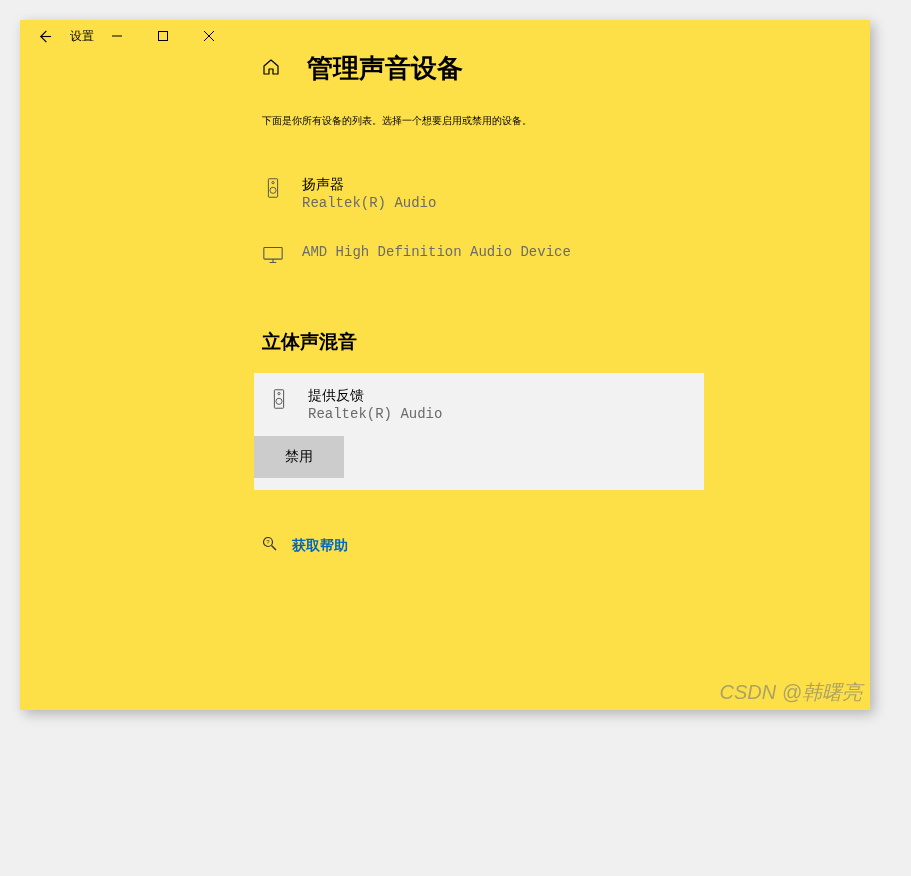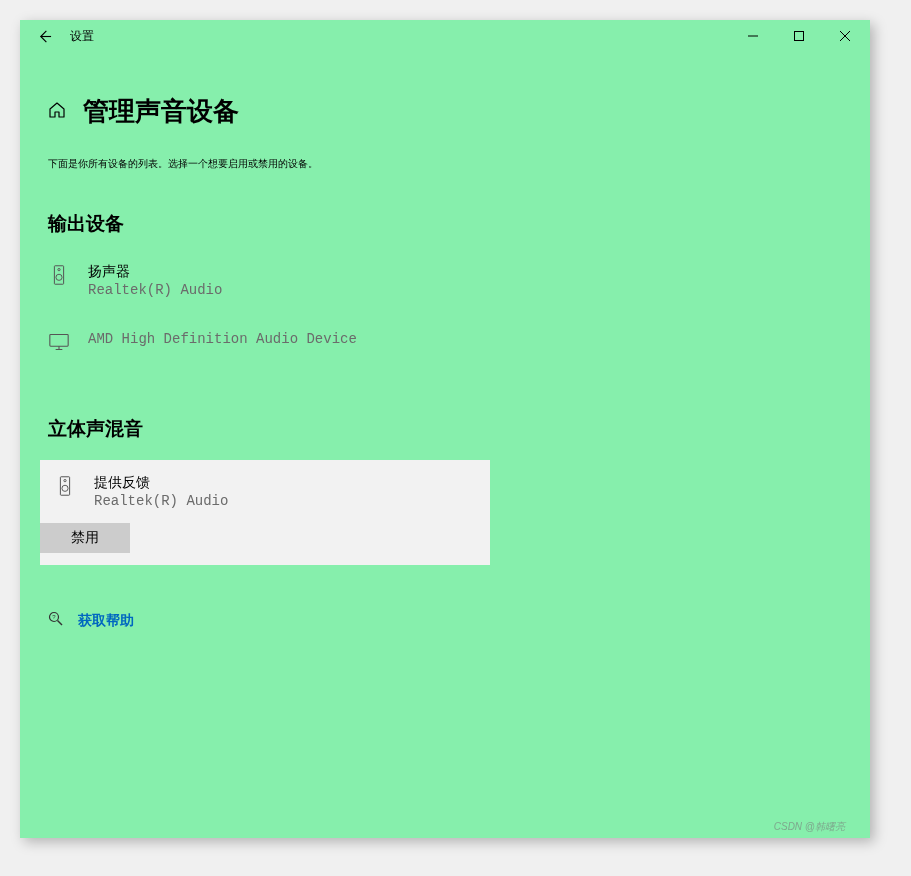--- a/index.html
+++ b/index.html
@@ -4,26 +4,26 @@
 <style>
   * { box-sizing: border-box; }
   body {
     margin: 0;
     padding: 20px;
     background: #f0f0f0;
     font-family: "Microsoft YaHei", "Segoe UI", sans-serif;
   }
   .window {
     width: 850px;
-    height: 818px;
-    background: #86efac;
+    height: 690px;
+    background: #fde047;
     box-shadow: 4px 4px 12px rgba(0,0,0,0.25);
     position: relative;
     display: flex;
-    flex-direction: column;
+    flex-direction: row;
   }
   .titlebar {
     height: 32px;
     display: flex;
     align-items: center;
     padding: 0 2px 0 12px;
     font-size: 12px;
     color: #000;
   }
   .titlebar .back {
@@ -48,22 +48,22 @@
   }
   .winbtn svg { width: 10px; height: 10px; }
   .content {
     padding: 20px 28px;
     flex: 1;
     color: #000;
   }
   .page-header {
     display: flex;
     align-items: center;
-    gap: 17px;
-    margin-top: 22px;
+    gap: 27px;
+    margin-top: 11px;
     margin-bottom: 28px;
   }
   .home-icon svg { width: 18px; height: 18px; }
   .page-title {
     font-size: 26px;
     font-weight: 600;
   }
   .description {
     font-size: 10px;
     color: #000;
@@ -96,42 +96,42 @@
     background: #f2f2f2;
     width: 450px;
     margin-left: -8px;
     padding: 0 0 12px 0;
   }
   .selected-block .device-row { margin-left: 0; padding: 14px 12px 8px 14px; margin-bottom: 6px; }
   .action-btn {
     background: #cccccc;
     border: none;
     font-size: 14px;
-    padding: 6px 0;
+    padding: 12px 0;
     width: 90px;
     margin-left: 0px;
     cursor: pointer;
     font-family: inherit;
   }
   .spacer-section { height: 40px; }
   .help-links { margin-top: 46px; }
   .help-row {
     display: flex;
     align-items: center;
     gap: 14px;
     margin-bottom: 12px;
     font-size: 14px;
   }
   .help-row .link { color: #0067c0; cursor: pointer; font-weight: bold; }
   .help-row .hicon svg { width: 16px; height: 16px; }
   .watermark {
     position: absolute;
-    right: 25px;
+    right: 8px;
     bottom: 4px;
-    font-size: 10px;
+    font-size: 20px;
     color: rgba(120,120,120,0.6);
     font-style: italic;
     pointer-events: none;
   }
 </style>
 </head>
 <body>
 
 <div class="window">
 
@@ -167,21 +167,20 @@
       <span class="home-icon">
         <svg viewBox="0 0 18 18">
             <path d="M2 8 L9 2 L16 8 V16 H11 V11 H7 V16 H2 Z" stroke="#000" stroke-width="1.2" fill="none" stroke-linejoin="round"></path>
           </svg>
       </span>
       <span class="page-title">管理声音设备</span>
     </div>
 
     <div class="description">下面是你所有设备的列表。选择一个想要启用或禁用的设备。</div>
 
-    <div class="section-title">输出设备</div>
 
     <div class="device-row">
       <div class="device-icon">
         <svg viewBox="0 0 20 26">
             <rect x="4" y="1" width="12" height="24" rx="1" stroke="#555" stroke-width="1.3"></rect>
             <circle cx="10" cy="6" r="1.5" stroke="#555" stroke-width="1.2"></circle>
             <circle cx="10" cy="16" r="4" stroke="#555" stroke-width="1.2"></circle>
           </svg>
       </div>
       <div class="device-text">

